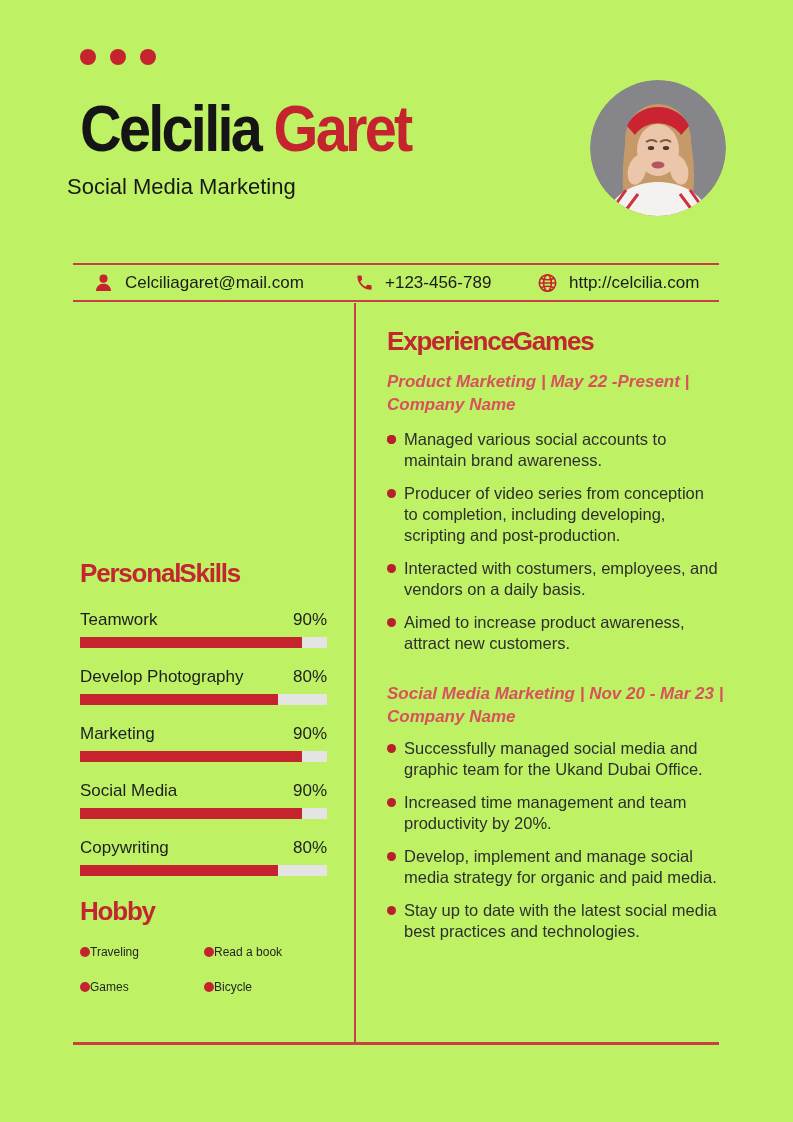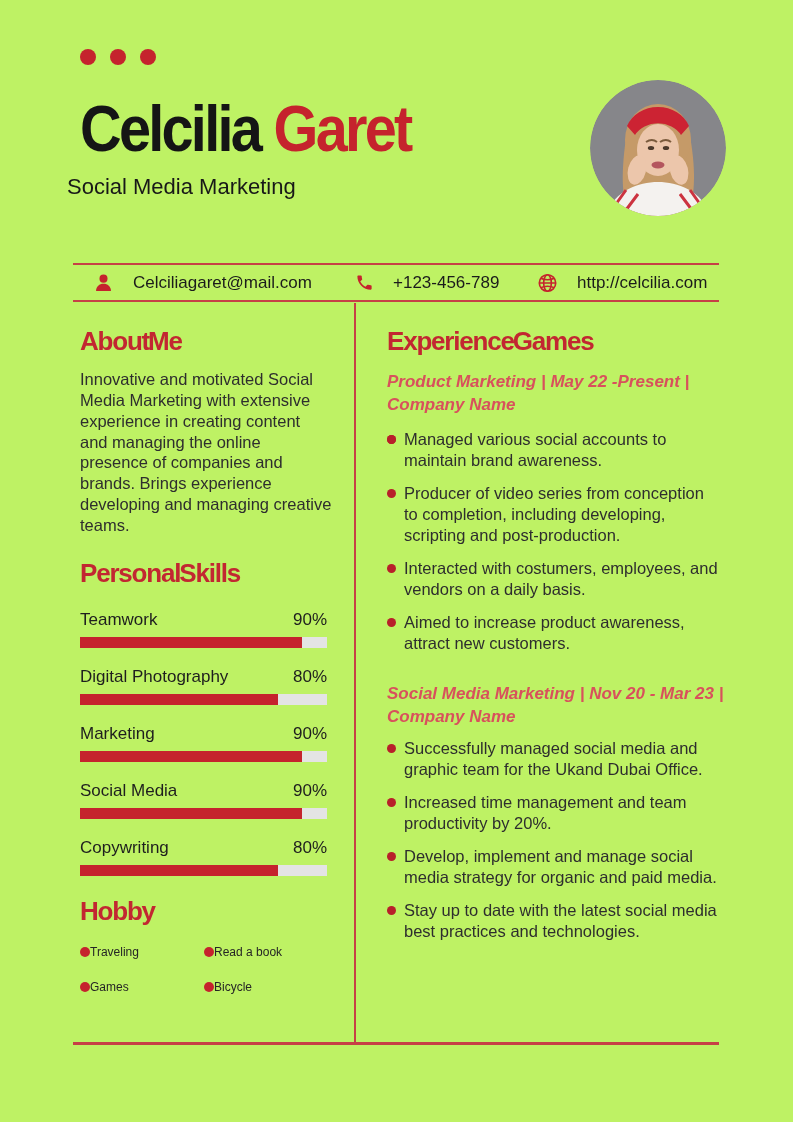--- a/index.html
+++ b/index.html
@@ -17,21 +17,21 @@
           transform:scaleX(.9); transform-origin:0 50%; }
   .name .accent { color:var(--accent,#c5232d); margin-left:15px; }
   .subtitle { position:absolute; left:67px; top:174px; font-size:22px; font-weight:400; color:#181818; }
 
   
   .photo { position:absolute; left:590px; top:80px; width:136px; height:136px; border-radius:50%; overflow:hidden; }
 
   
   .contact { position:absolute; left:73px; top:263px; width:646px; height:39px;
              border-top:2.5px solid var(--rule-red,#c64046); border-bottom:2.5px solid var(--rule-red,#c64046); }
-  .c-item { position:absolute; top:50%; transform:translateY(-50%); display:flex; align-items:center; gap:19px;
+  .c-item { position:absolute; top:50%; transform:translateY(-50%); display:flex; align-items:center; gap:11px;
             font-size:17px; font-weight:500; color:#1b1b1b; white-space:nowrap; }
   .c-item svg { display:block; }
 
   
   .v-divider { position:absolute; left:354px; top:303px; width:2px; height:740px; background:var(--rule-red,#c64046); }
   .bottom-rule { position:absolute; left:73px; top:1042px; width:646px; height:2.5px; background:var(--rule-red,#c64046); }
 
   h2.section { font-size:26px; font-weight:800; letter-spacing:-1.2px; word-spacing:-7px;
                color:var(--heading-red,#c22731); line-height:1.2; white-space:nowrap; }
 
@@ -124,40 +124,36 @@
           <path d="M4 6 C8 8.2 14 8.2 18 6 M4 16 C8 13.8 14 13.8 18 16"></path>
         </g>
       </svg>
       <span>http://celcilia.com</span>
     </div>
   </div>
 
   <div class="v-divider"></div>
   <div class="bottom-rule"></div>
 
-  <section class="about">
-    <h2 class="section">About Me</h2>
-    <p>Innovative and motivated Social Media Marketing with extensive experience in creating content and managing the online presence of companies and brands. Brings experience developing and managing creative teams.</p>
-  </section>
 
   <section class="skills">
     <h2 class="section">Personal Skills</h2>
     <div class="skills-list" id="skills-list">
         <div class="skill-row">
           <div class="skill-top">
             <span>Teamwork</span>
             <span>90%</span>
           </div>
           <div class="skill-track">
             <div class="skill-fill" style="width:90%"></div>
           </div>
         </div>
         <div class="skill-row">
           <div class="skill-top">
-            <span>Digital Photography</span>
+            <span>Develop Photography</span>
             <span>80%</span>
           </div>
           <div class="skill-track">
             <div class="skill-fill" style="width:80%"></div>
           </div>
         </div>
         <div class="skill-row">
           <div class="skill-top">
             <span>Marketing</span>
             <span>90%</span>

